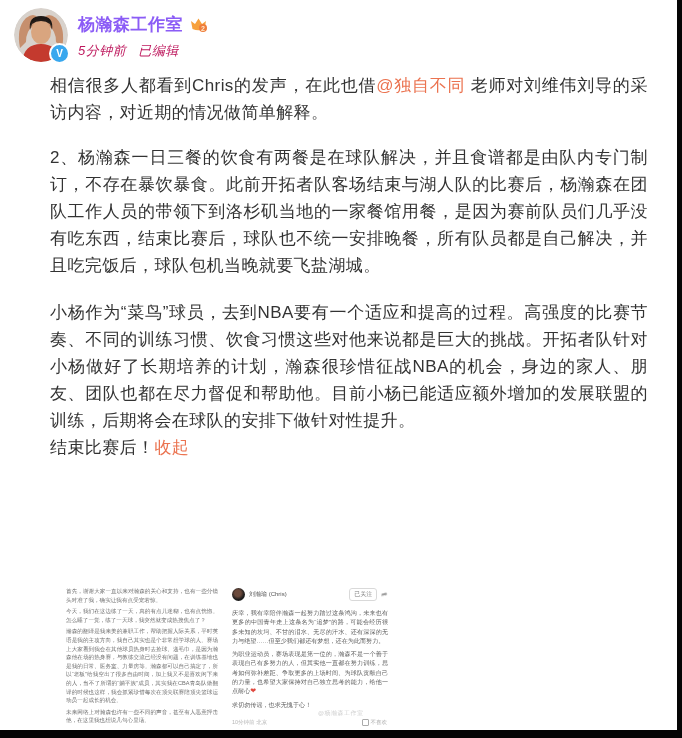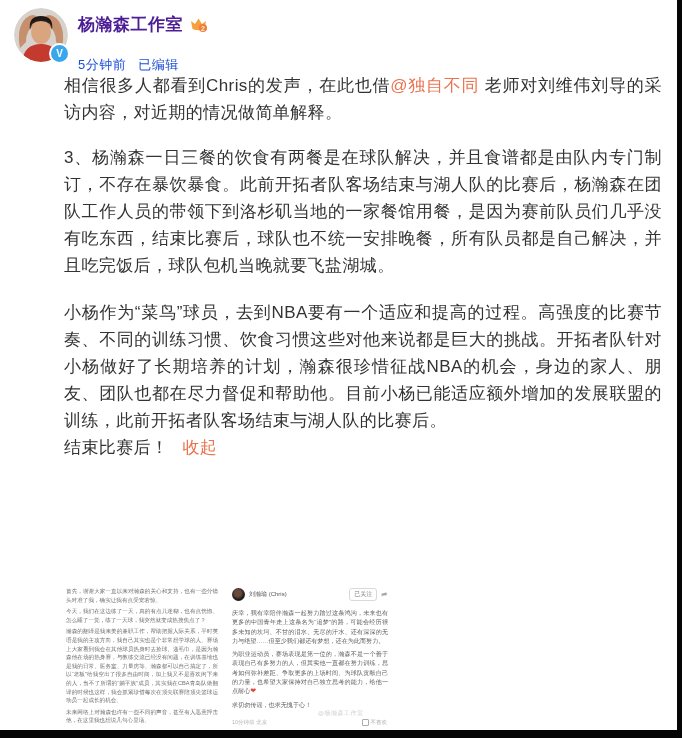--- a/index.html
+++ b/index.html
@@ -14,35 +14,35 @@
   .post-header{position:absolute;left:14px;top:8px;display:flex;align-items:flex-start;}
   .avatar-wrap{position:relative;width:54px;height:54px;flex:0 0 auto;cursor:pointer;}
   .avatar-wrap svg{display:block;border-radius:50%;}
   .verified{
     position:absolute;right:-2px;bottom:-2px;width:17px;height:17px;border-radius:50%;
     background:#38a7ee;border:2px solid #fff;color:#fff;font-size:10px;font-weight:bold;
     display:flex;align-items:center;justify-content:center;line-height:1;
   }
   .head-text{margin-left:10px;padding-top:5px;}
   .author-row{display:flex;align-items:center;gap:6px;}
-  .author-name{font-size:17px;font-weight:700;color:#4c1d95;letter-spacing:.5px;cursor:pointer;font-family:Liberation Mono, monospace;}
+  .author-name{font-size:17px;font-weight:700;color:#8b5cf6;letter-spacing:.5px;cursor:pointer;font-family:Liberation Mono, monospace;}
   .crown{position:relative;width:19px;height:17px;display:inline-block;}
   .crown svg{display:block;}
-  .post-meta{margin-top:20px;font-size:13px;color:#1d4ed8;letter-spacing:.5px;}
+  .post-meta{margin-top:6px;font-size:13px;color:#be185d;letter-spacing:.5px;font-style:italic;}
   .post-meta .edited{margin-left:12px;}
 
   
   .post-body{
-    position:absolute;left:64px;top:72px;width:598px;
+    position:absolute;left:50px;top:72px;width:598px;
     font-size:17px;line-height:27px;color:#333;letter-spacing:.4px;text-align:justify;
   }
   .post-body p{margin:0;}
   .gap{height:18px;}
   .mention{color:#eb7350;cursor:pointer;}
-  .collapse-link{color:#eb7350;margin-left:14px;cursor:pointer;}
+  .collapse-link{color:#eb7350;cursor:pointer;}
 
   
   .attachments{position:absolute;left:63px;top:581px;display:flex;gap:5px;}
   .shot{background:#fff;overflow:hidden;cursor:pointer;}
   .shot-left{width:152px;height:144px;padding:6px 3px 0 3px;}
   .shot-left .tline{
     font-size:5.6px;line-height:8.6px;color:#6f6f6f;text-align:justify;
     filter:blur(.32px);margin-bottom:3px;
   }
   .shot-right{width:156px;height:144px;padding:5px 4px 0 6px;position:relative;}
@@ -120,23 +120,23 @@
       </div>
       <div class="post-meta">
         <span>5分钟前</span><span class="edited">已编辑</span>
       </div>
     </div>
   </div>
 
   <div class="post-body">
     <p><span>相信很多人都看到Chris的发声，在此也借</span><span class="mention">@独自不同</span><span> 老师对刘维伟刘导的采访内容，对近期的情况做简单解释。</span></p>
     <div class="gap"></div>
-    <p>3、杨瀚森一日三餐的饮食有两餐是在球队解决，并且食谱都是由队内专门制订，不存在暴饮暴食。此前开拓者队客场结束与湖人队的比赛后，杨瀚森在团队工作人员的带领下到洛杉矶当地的一家餐馆用餐，是因为赛前队员们几乎没有吃东西，结束比赛后，球队也不统一安排晚餐，所有队员都是自己解决，并且吃完饭后，球队包机当晚就要飞盐湖城。</p>
+    <p>2、杨瀚森一日三餐的饮食有两餐是在球队解决，并且食谱都是由队内专门制订，不存在暴饮暴食。此前开拓者队客场结束与湖人队的比赛后，杨瀚森在团队工作人员的带领下到洛杉矶当地的一家餐馆用餐，是因为赛前队员们几乎没有吃东西，结束比赛后，球队也不统一安排晚餐，所有队员都是自己解决，并且吃完饭后，球队包机当晚就要飞盐湖城。</p>
     <div class="gap" style="height:20px;"></div>
-    <p>小杨作为“菜鸟”球员，去到NBA要有一个适应和提高的过程。高强度的比赛节奏、不同的训练习惯、饮食习惯这些对他来说都是巨大的挑战。开拓者队针对小杨做好了长期培养的计划，瀚森很珍惜征战NBA的机会，身边的家人、朋友、团队也都在尽力督促和帮助他。目前小杨已能适应额外增加的发展联盟的训练，此前开拓者队客场结束与湖人队的比赛后。</p>
+    <p>小杨作为“菜鸟”球员，去到NBA要有一个适应和提高的过程。高强度的比赛节奏、不同的训练习惯、饮食习惯这些对他来说都是巨大的挑战。开拓者队针对小杨做好了长期培养的计划，瀚森很珍惜征战NBA的机会，身边的家人、朋友、团队也都在尽力督促和帮助他。目前小杨已能适应额外增加的发展联盟的训练，后期将会在球队的安排下做针对性提升。</p>
     <p><span>结束比赛后！</span><span class="collapse-link">收起</span></p>
   </div>
 
   <div class="attachments">
 
     <div class="shot shot-left">
       <div class="tline">首先，谢谢大家一直以来对瀚森的关心和支持，也有一些分镜头对准了我，确实让我有点受宠若惊。</div>
       <div class="tline">今天，我们在这边练了一天，真的有点儿迷糊，也有点恍惚。怎么睡了一觉，练了一天球，我突然就变成热搜焦点了？</div>
       <div class="tline">瀚森的翻译是我来美的兼职工作，帮助把握人际关系，平时英语是我的主攻方向，我自己其实也是个非常想学球的人。赛场上大家看到我会在其他球员热身时去捡球、递毛巾，是因为瀚森他在场的热身赛，与教练交流已经没有问题，在训练基地也是我的日常、医务室、力量房等。瀚森都可以自己搞定了，所以“老板”给我空出了很多自由时间，加上我又不是喜欢闲下来的人，当不了所谓的“躺平族”成员，其实我在CBA青岛队做翻译的时候也这样，我会抓紧珍惜每次在顶尖联赛陪顶尖篮球运动员一起成长的机会。</div>
       <div class="tline">未来网络上对瀚森也许有一些不同的声音，甚至有人恶意抨击他，在这里我也想说几句心里话。</div>

